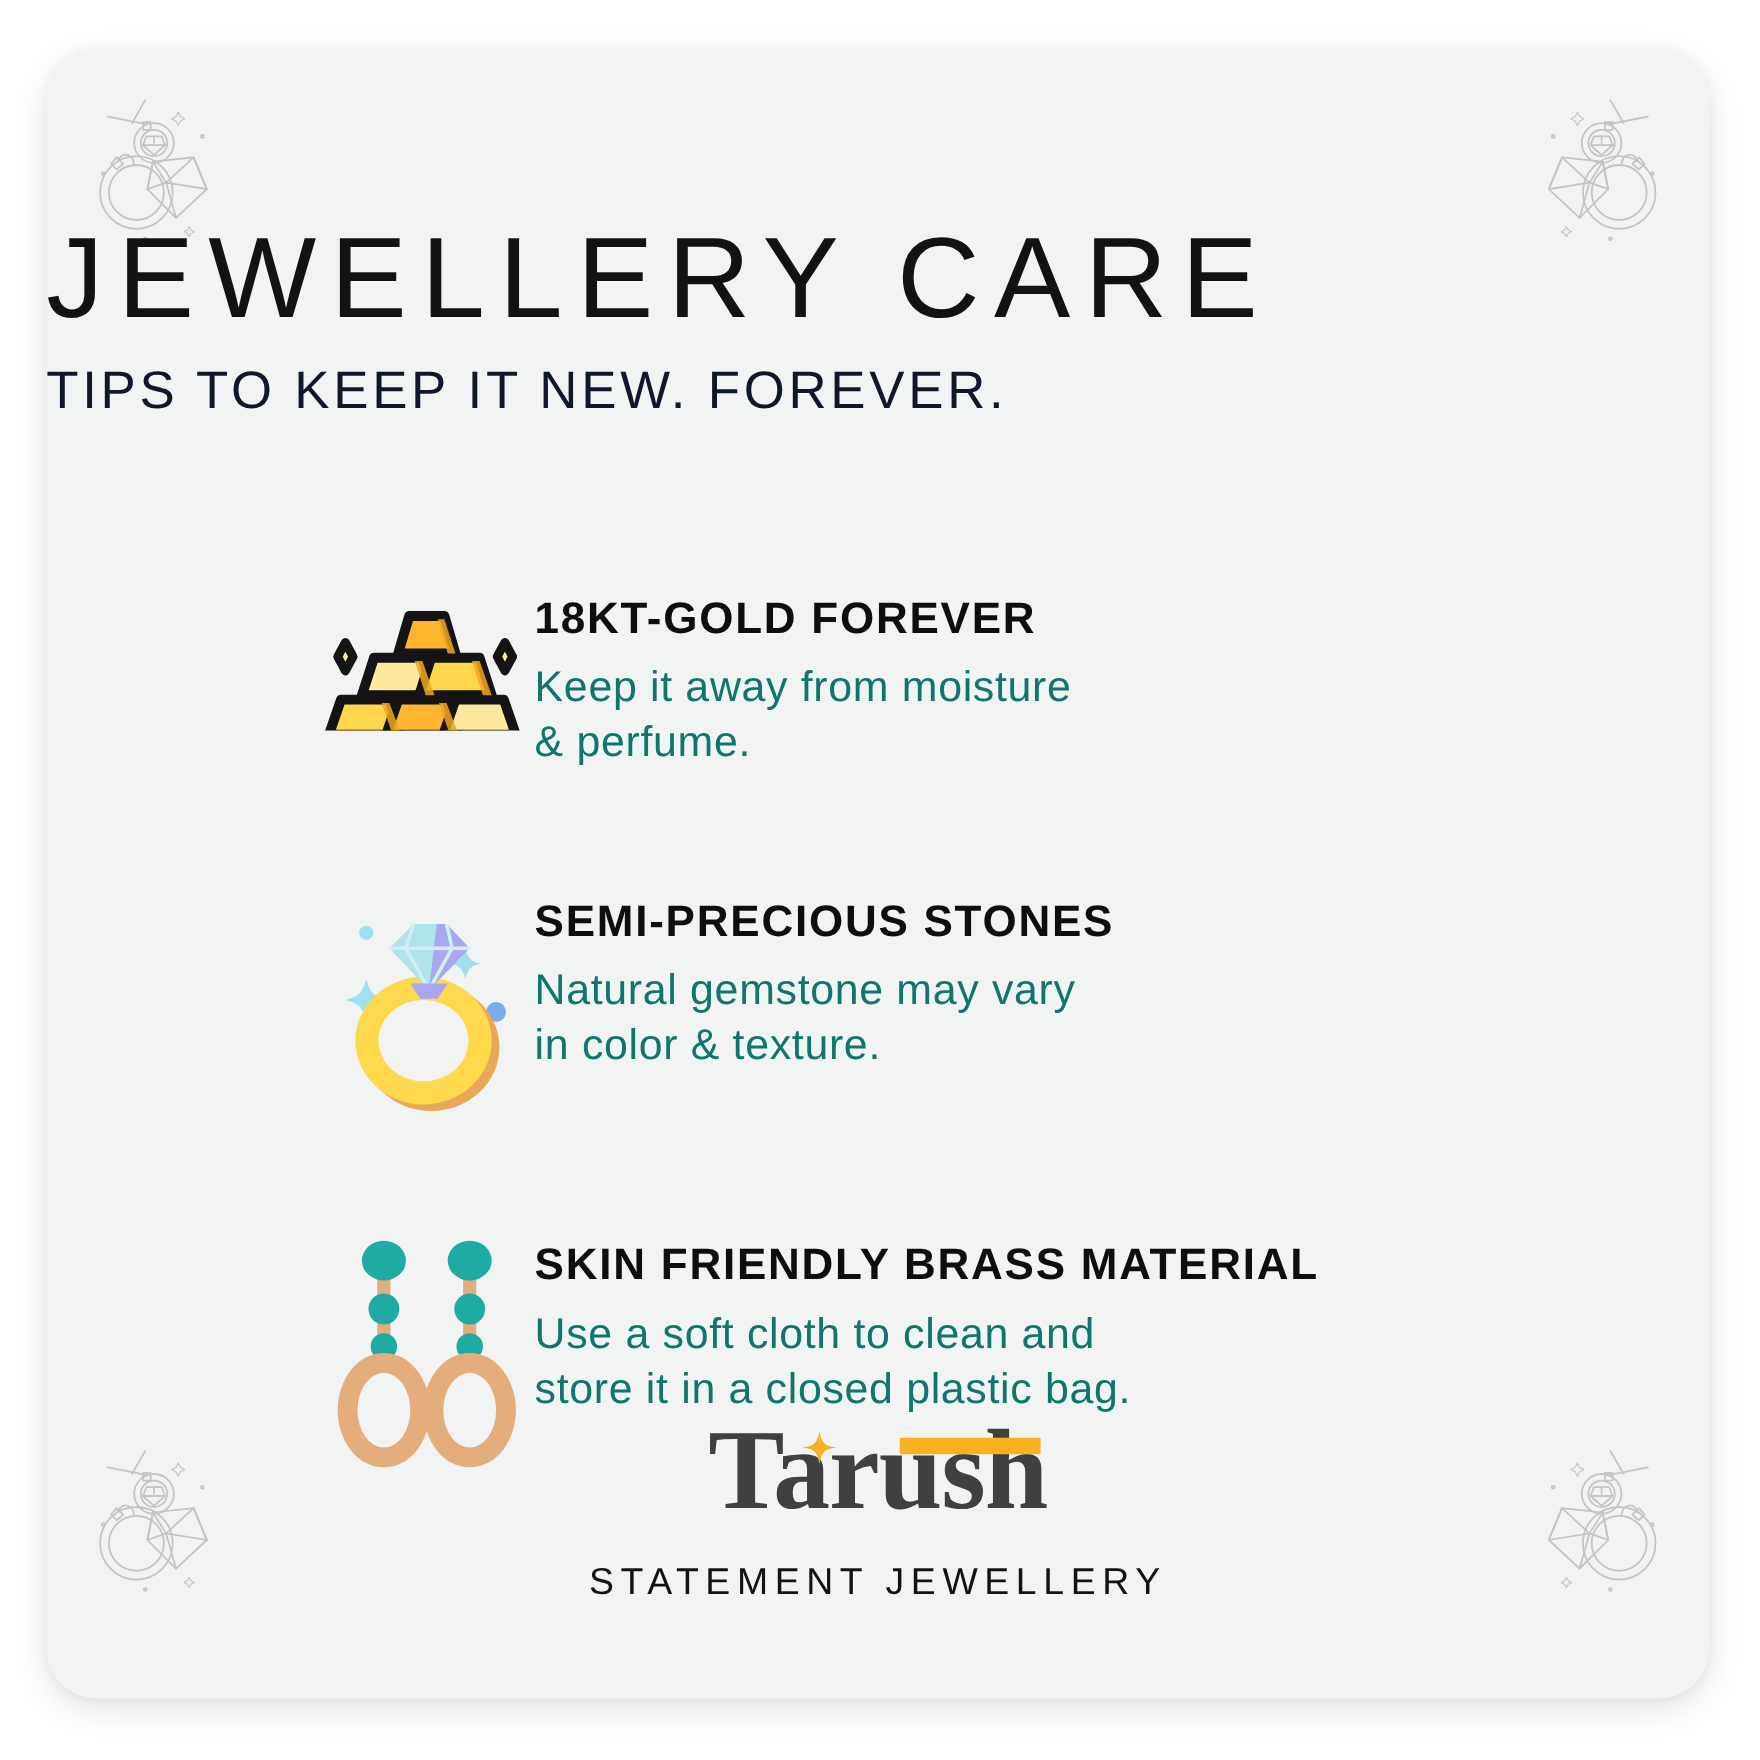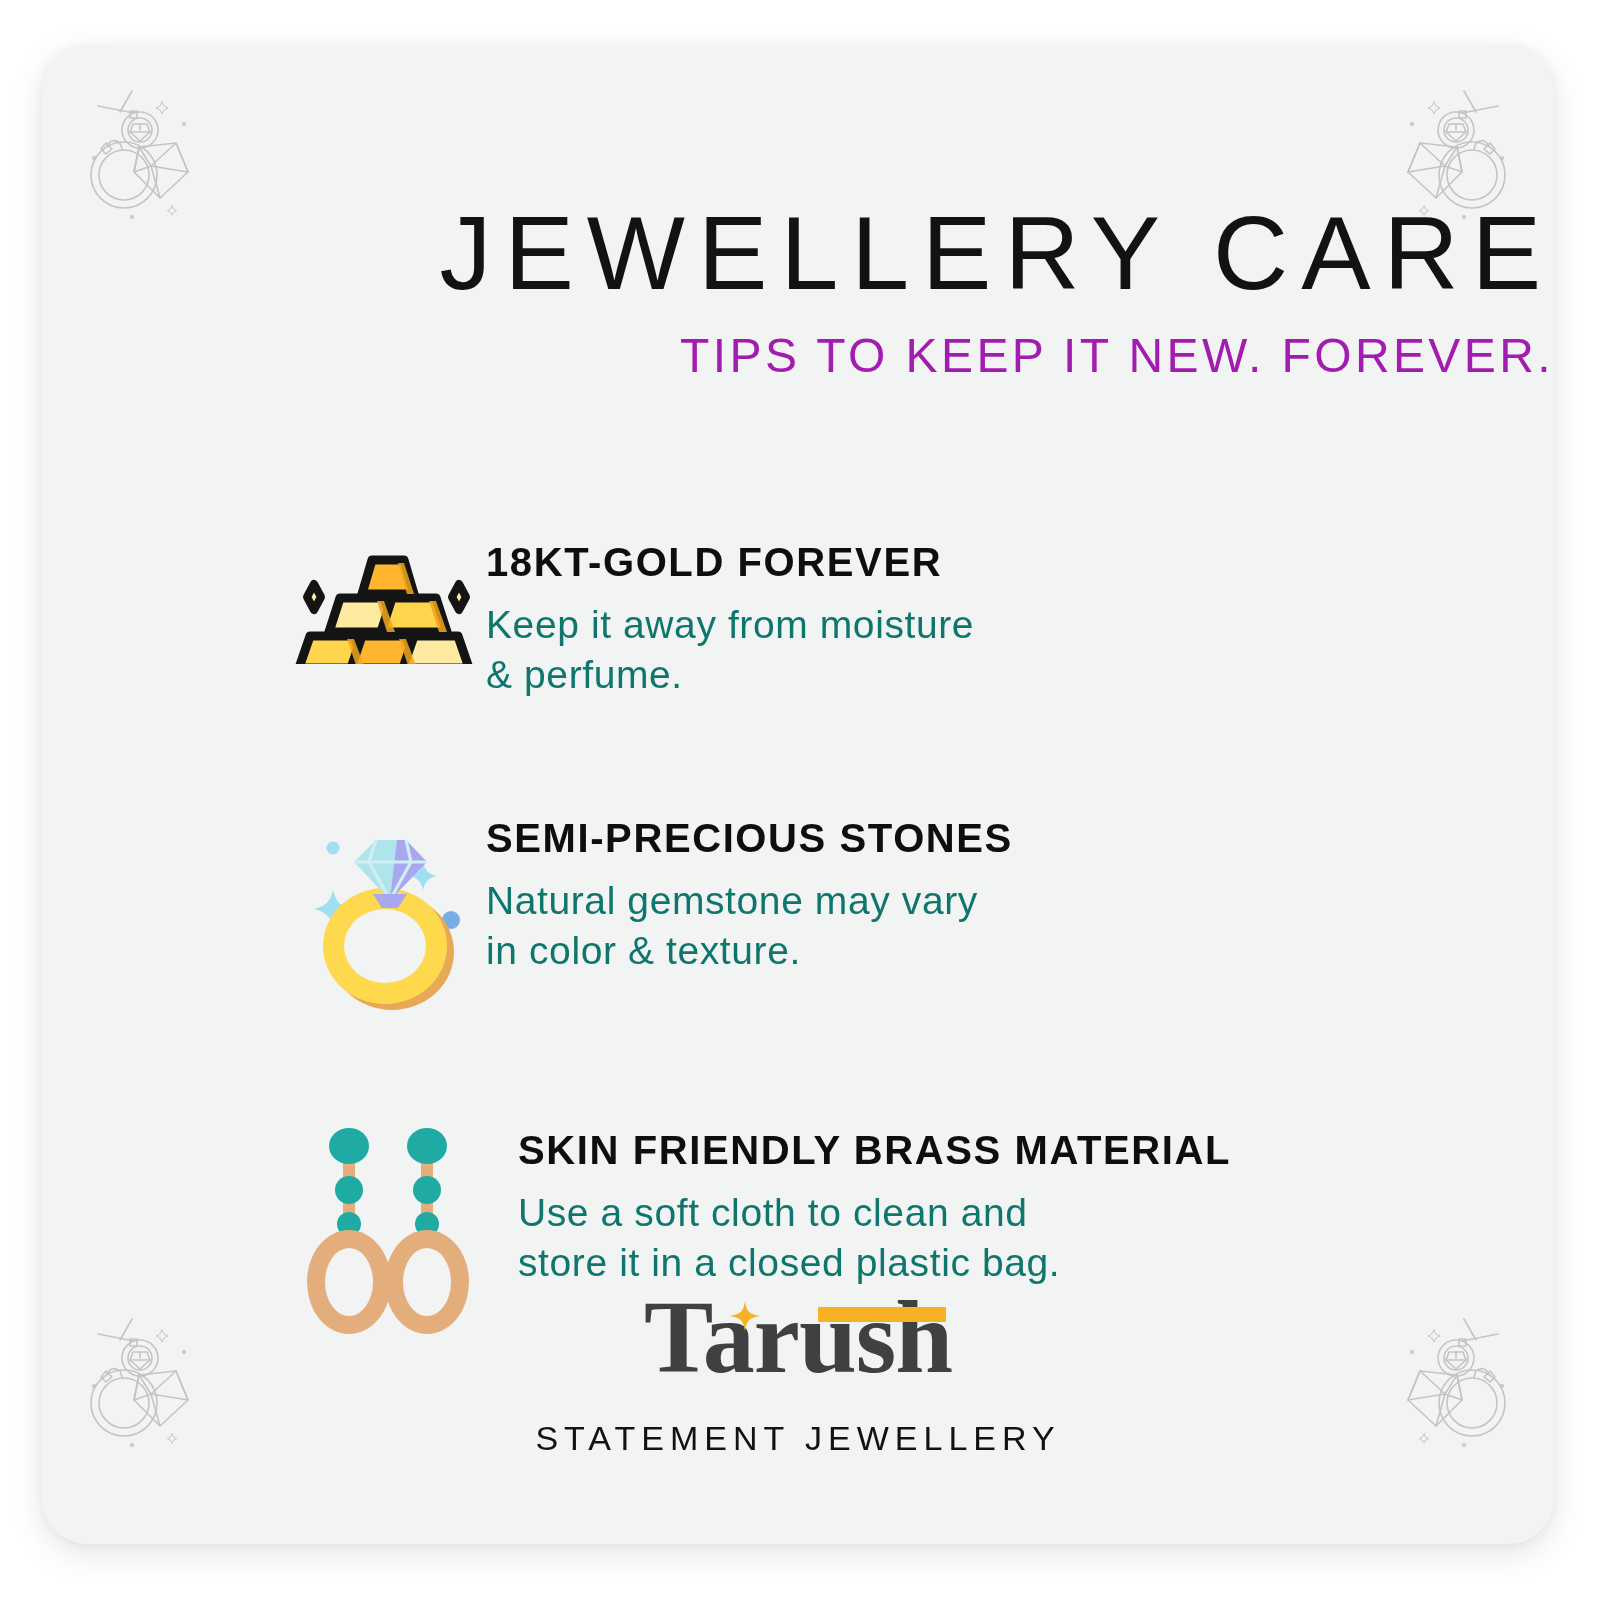--- a/index.html
+++ b/index.html
@@ -43,52 +43,52 @@
   .wm-tl { left: 34px;  top: 36px; }
   .wm-tr { right: 34px; top: 36px;  transform: scaleX(-1); }
   .wm-bl { left: 34px;  bottom: 86px; }
   .wm-br { right: 34px; bottom: 86px; transform: scaleX(-1); }
 
   
   .header {
     position: absolute;
     left: 0; right: 0;
     top: 156px;
-    text-align: right;
+    text-align: left;
   }
   .title {
     font-size: 104px;
     font-weight: 300;
     letter-spacing: 13px;
     color: #121212;
     line-height: 1.02;
     white-space: nowrap;
   }
   .subtitle {
     margin-top: 22px;
     font-size: 48px;
     font-weight: 400;
     letter-spacing: 3.4px;
-    color: #a21caf;
+    color: #0f172a;
     white-space: nowrap;
   }
 
   
   .tips {
     position: absolute;
     left: 248px;
     top: 492px;
     width: 1200px;
   }
   .tip {
     display: flex;
     align-items: flex-start;
     margin-bottom: 112px;
   }
-  .tip:last-child { margin-bottom: 0; gap: 32px; }
+  .tip:last-child { margin-bottom: 0; }
 
   .tip-icon {
     width: 196px;
     min-width: 196px;
     display: flex;
     justify-content: center;
     align-items: flex-start;
   }
   .tip-body { padding-top: 4px; }
 

